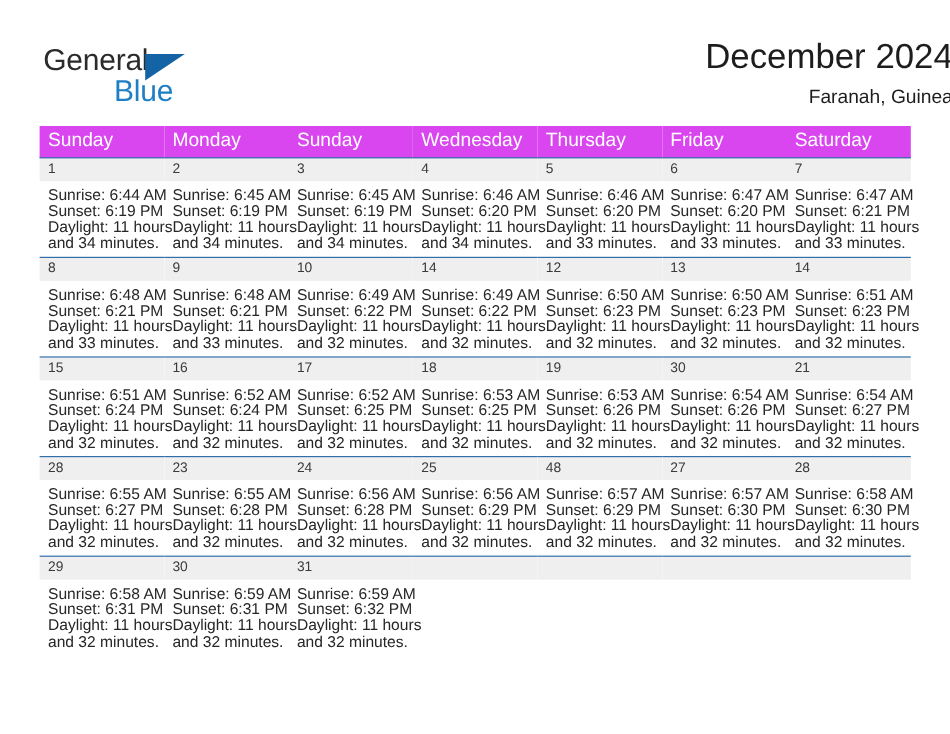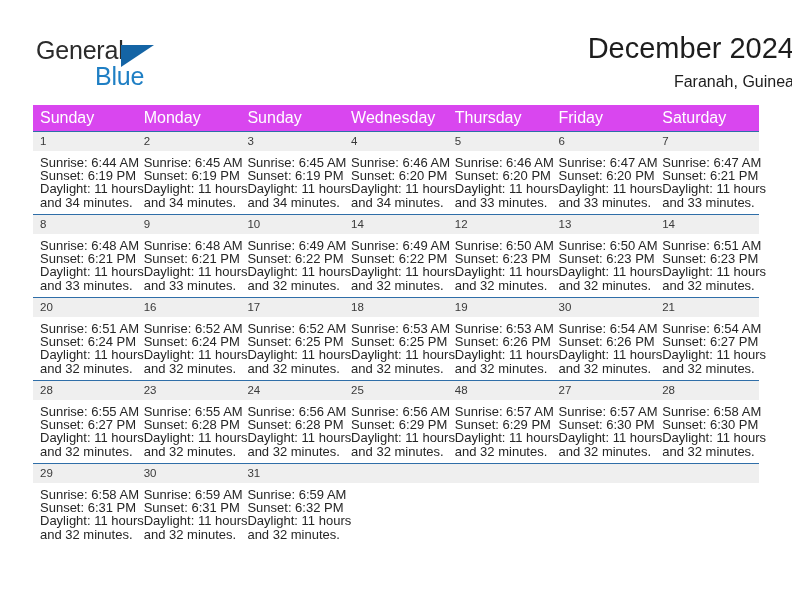--- a/index.html
+++ b/index.html
@@ -325,21 +325,21 @@
                 <div>Sunset: 6:23 PM</div>
                 <div>Daylight: 11 hours</div>
                 <div>and 32 minutes.</div>
               </div>
             </div>
           </td>
         </tr>
         <tr class="week-row">
           <td>
             <div class="daybox">
-              <div class="daynum">20</div>
+              <div class="daynum">15</div>
               <div class="info">
                 <div>Sunrise: 6:51 AM</div>
                 <div>Sunset: 6:24 PM</div>
                 <div>Daylight: 11 hours</div>
                 <div>and 32 minutes.</div>
               </div>
             </div>
           </td>
           <td>
             <div class="daybox">

